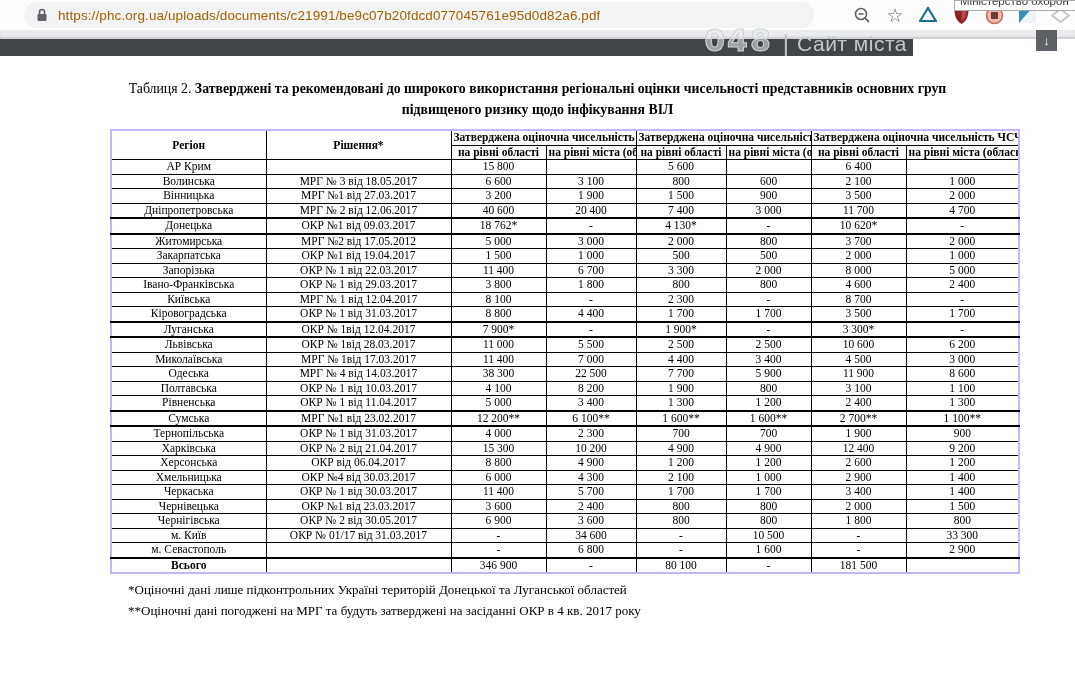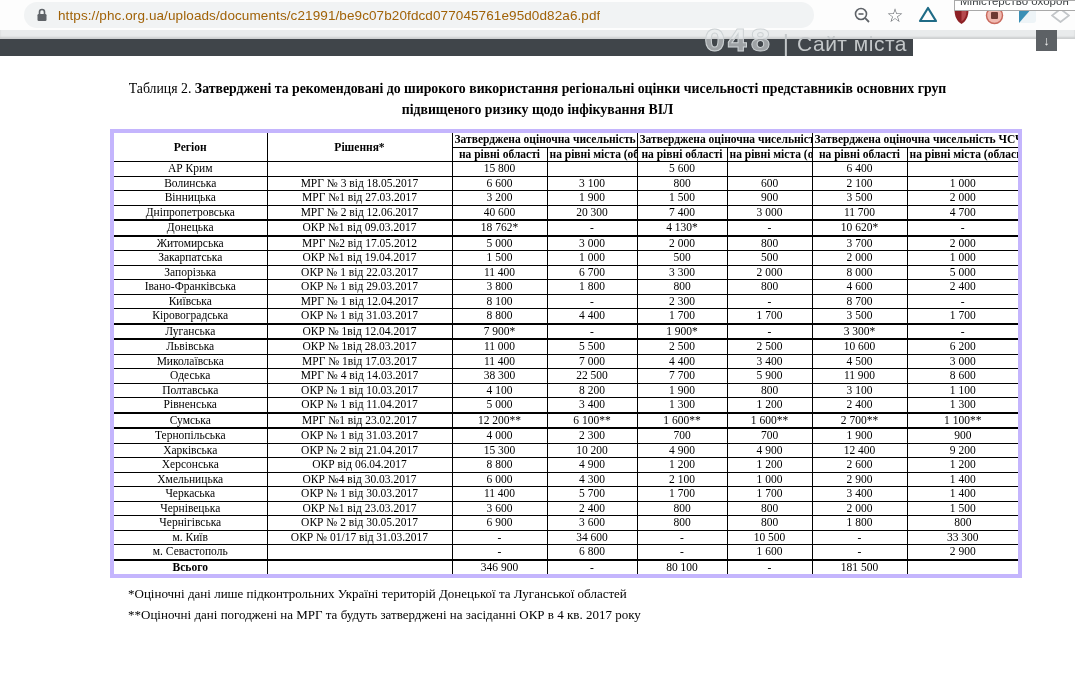--- a/index.html
+++ b/index.html
@@ -44,21 +44,21 @@
           font-family:"Liberation Serif", serif; }
   .doc-title { width:900px; margin:23px auto 9px auto; text-align:center;
                font-size:13.8px; line-height:1.5; }
   .doc-title b { font-weight:bold; }
 
   table.est { border-collapse:collapse; margin-left:110px; table-layout:fixed;
               width:908px; }
   table.est th, table.est td { border:1px solid #000; text-align:center;
               font-size:11.5px; line-height:13.5px; padding:0 2px; overflow:hidden;
               white-space:nowrap; }
-  table.est { border:4px solid #c4b5fd; }
+  table.est { border:2px solid #c4b5fd; }
   th.h-main { font-weight:bold; font-size:12.5px; white-space:normal; }
   th.h-group { font-weight:bold; font-size:12px; white-space:normal; line-height:14px; }
   th.h-sub { font-weight:bold; font-size:11.5px; white-space:normal; line-height:13px;
              vertical-align:middle; padding:1px 3px; }
   td.cell-region { text-align:left; padding-left:4px;margin-top:11px; }
   tbody tr:nth-child(5) td { border-top-width:2px; border-bottom-width:2px; }
   tbody tr:nth-child(12) td { border-top-width:2px; border-bottom-width:2px; }
   tbody tr:nth-child(18) td { border-top-width:2px; border-bottom-width:2px; }
   tr.total-row td { border-top-width:2px; }
   tr.total-row td:first-child { font-weight:bold; }
@@ -201,21 +201,21 @@
           <td>1 900</td>
           <td>1 500</td>
           <td>900</td>
           <td>3 500</td>
           <td>2 000</td>
         </tr>
         <tr>
           <td class="cell-region">Дніпропетровська</td>
           <td>МРГ № 2 від 12.06.2017</td>
           <td>40 600</td>
-          <td>20 300</td>
+          <td>20 400</td>
           <td>7 400</td>
           <td>3 000</td>
           <td>11 700</td>
           <td>4 700</td>
         </tr>
         <tr>
           <td class="cell-region">Донецька</td>
           <td>ОКР №1 від 09.03.2017</td>
           <td>18 762*</td>
           <td>-</td>

